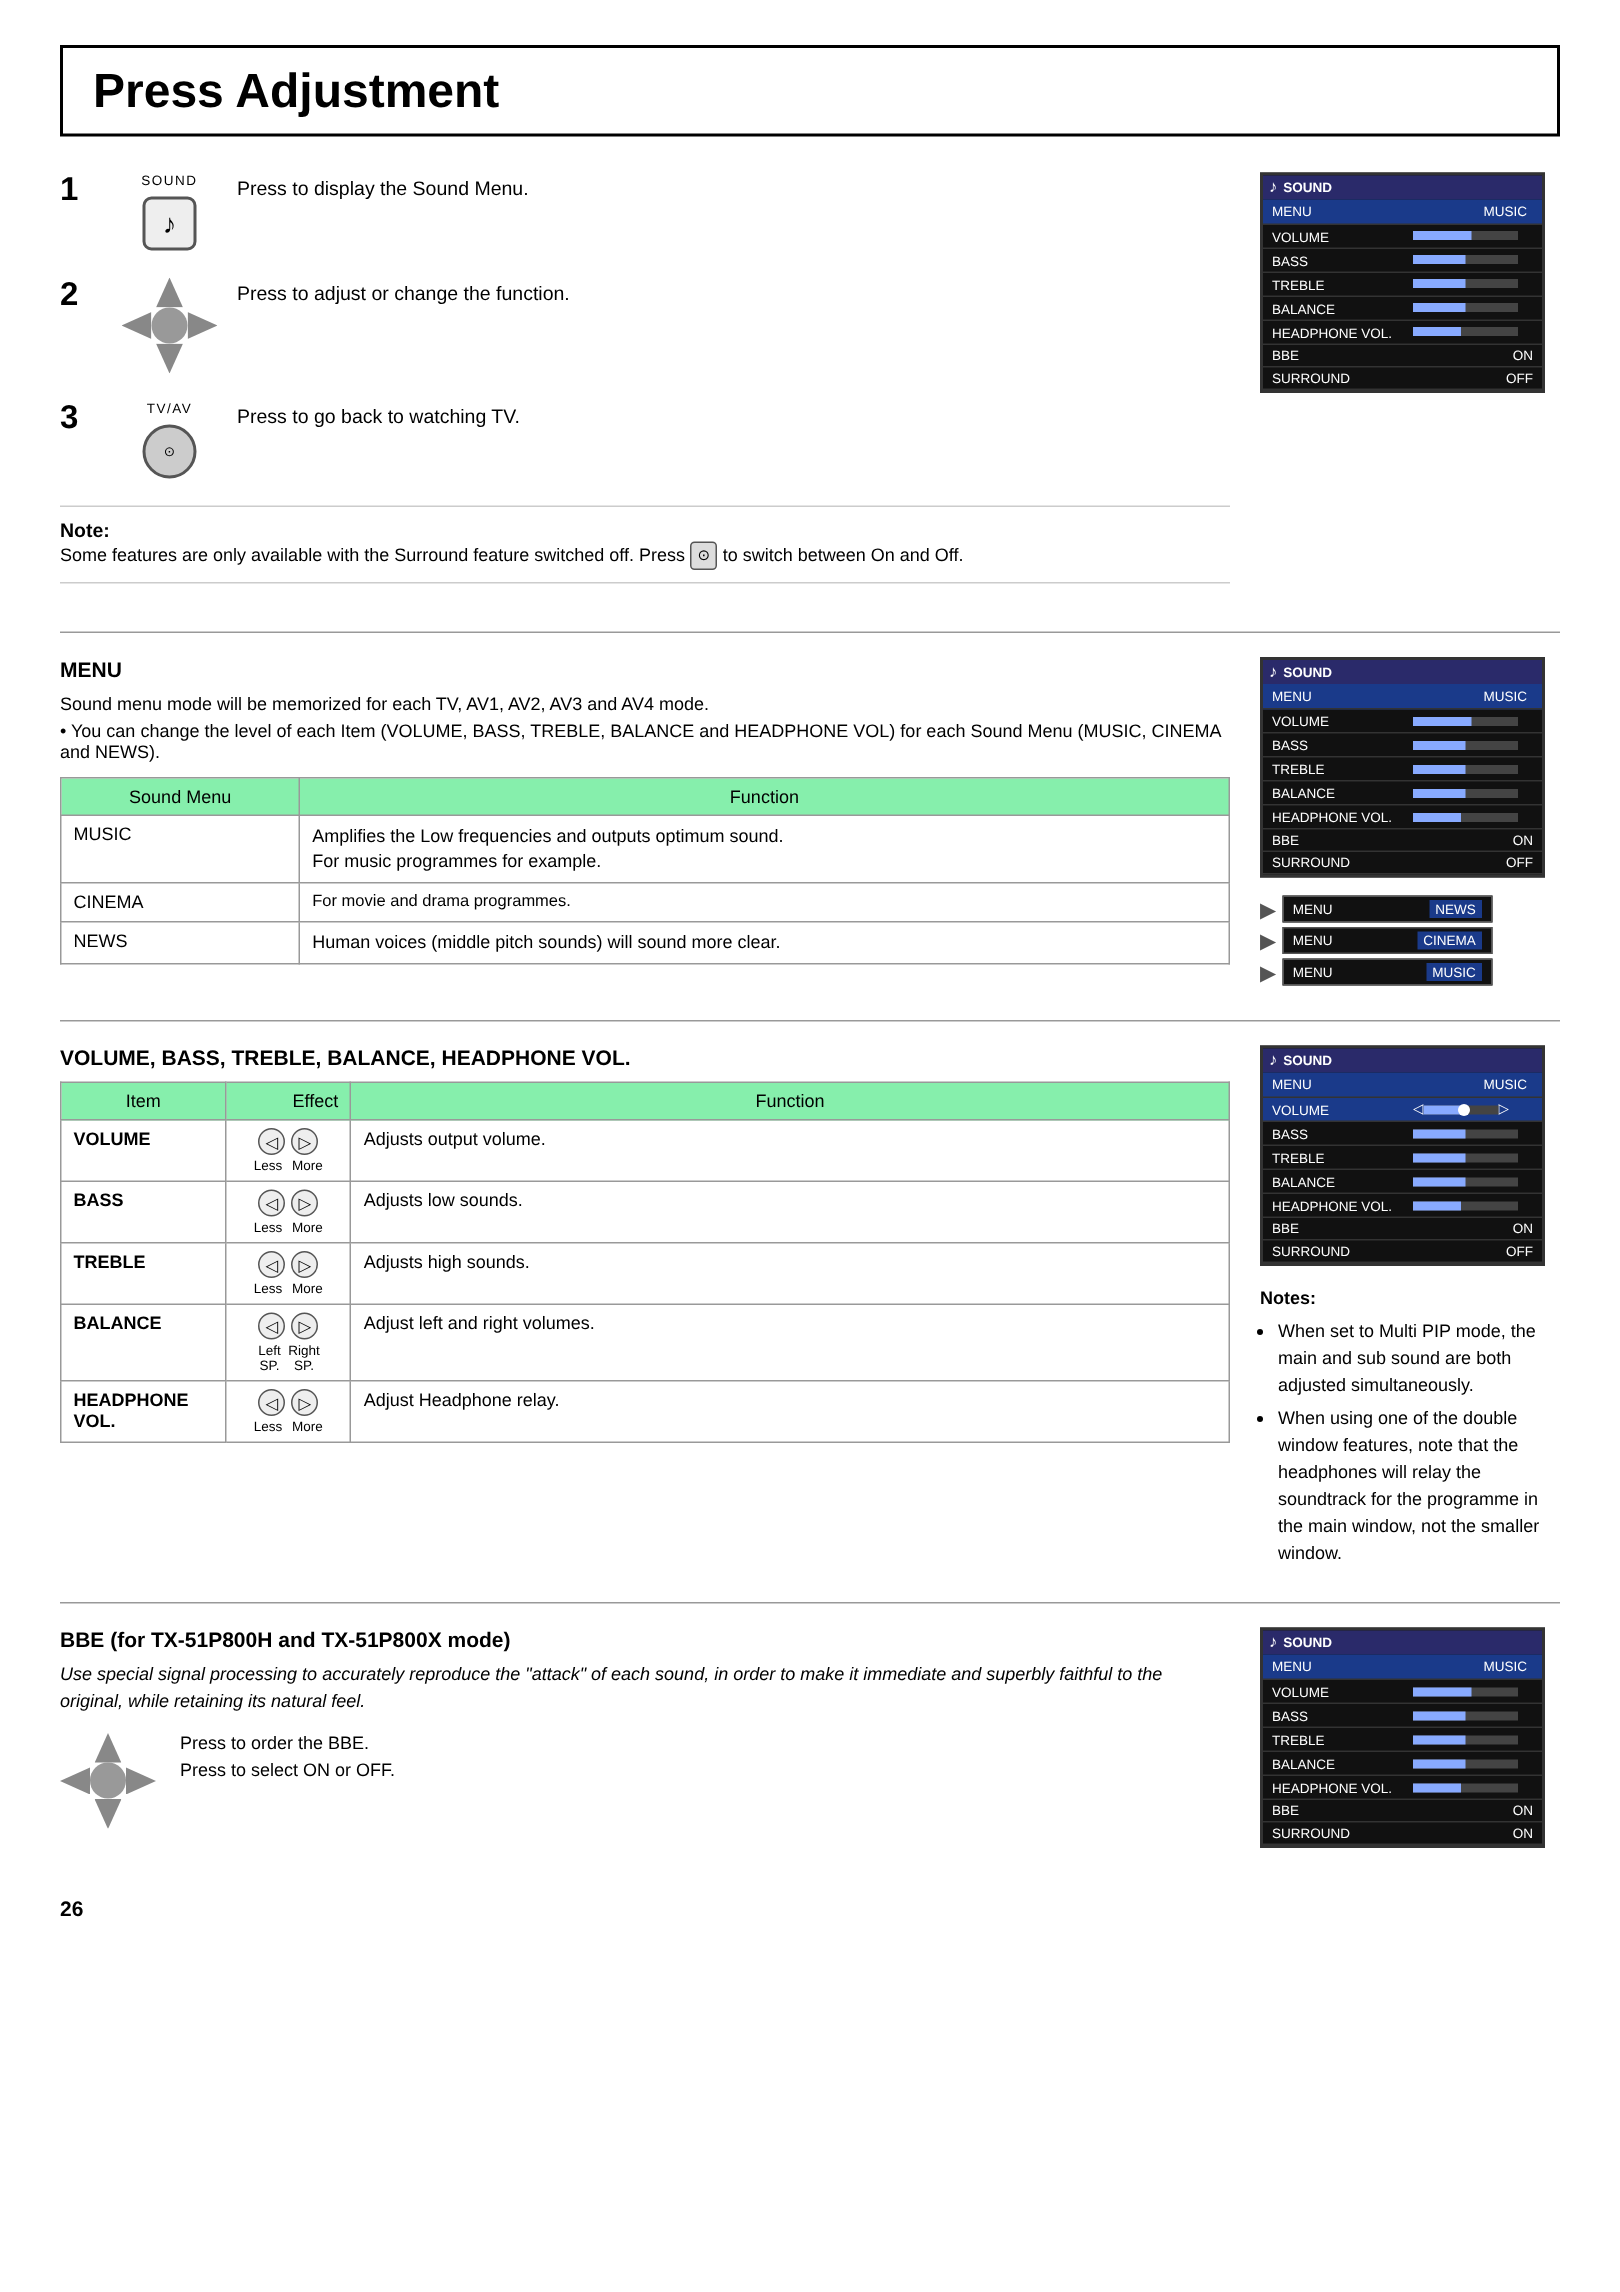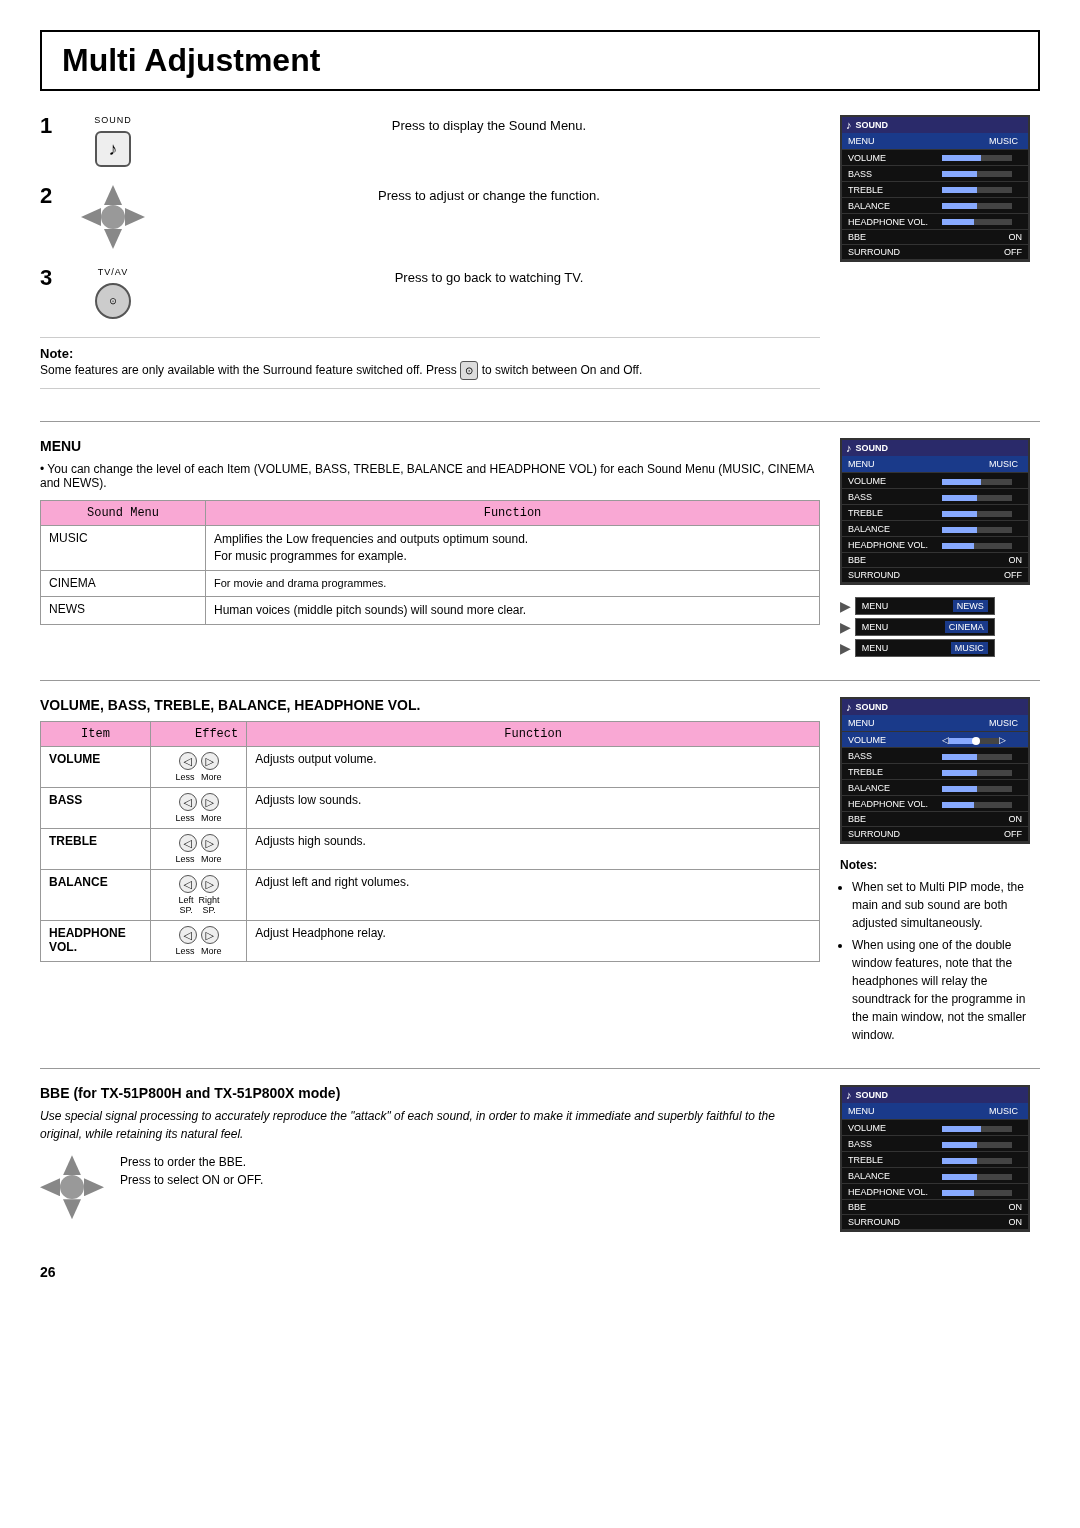--- a/index.html
+++ b/index.html
@@ -39,21 +39,20 @@
       display: flex;
       flex-direction: column;
       align-items: center;
       gap: 4px;
       width: 70px;
       flex-shrink: 0;
     }
     .step-text-col {
       flex: 1;
       padding-top: 2px;
-      text-align: center;
     }
     .step-text-col p { margin-bottom: 4px; line-height: 1.4; }
     .icon-label {
       font-size: 9px;
       letter-spacing: 1px;
       margin-bottom: 2px;
     }
     .sound-btn {
       width: 36px;
       height: 36px;
@@ -138,24 +137,23 @@
       width: 100%;
       margin-bottom: 16px;
       font-size: 12px;
     }
     table th, table td {
       border: 1px solid #999;
       padding: 5px 8px;
       vertical-align: top;
     }
     table th {
-      background: #f9a8d4;
+      background: #86efac;
       font-weight: normal;
       text-align: center;
-      font-family: Liberation Mono, monospace;
     }
     td.bold-label { font-weight: bold; }
 
     
     .effect-icons {
       display: flex;
       flex-direction: column;
       align-items: center;
       gap: 2px;
       font-size: 10px;
@@ -307,21 +305,21 @@
     .two-col-layout {
       display: flex;
       gap: 20px;
     }
     .two-col-left { flex: 1; }
     .two-col-right { width: 200px; flex-shrink: 0; }
   </style>
 </head>
 <body>
 
-<div class="page-title">Multi Adjustment</div>
+<div class="page-title">Press Adjustment</div>
 
 <div class="two-col-layout" style="margin-bottom:8px;">
   <div class="two-col-left">
 
     <div class="step-row">
       <div class="step-num">1</div>
       <div class="step-icon-col">
         <div class="icon-label">SOUND</div>
         <div class="sound-btn">♪</div>
       </div>
@@ -407,20 +405,21 @@
         </div>
       </div>
   </div>
 </div>
 
 <hr class="section-divider">
 
 <div class="two-col-layout section-block">
   <div class="two-col-left">
     <div class="section-heading">MENU</div>
+    <p style="font-size:12px;margin-bottom:4px;">Sound menu mode will be memorized for each TV, AV1, AV2, AV3 and AV4 mode.</p>
     <p style="font-size:12px;margin-bottom:10px;">• You can change the level of each Item (VOLUME, BASS, TREBLE, BALANCE and HEADPHONE VOL) for each Sound Menu (MUSIC, CINEMA and NEWS).</p>
 
     <table>
       <thead>
         <tr>
           <th>Sound Menu</th>
           <th>Function</th>
         </tr>
       </thead>
       <tbody id="menu-table-body">

